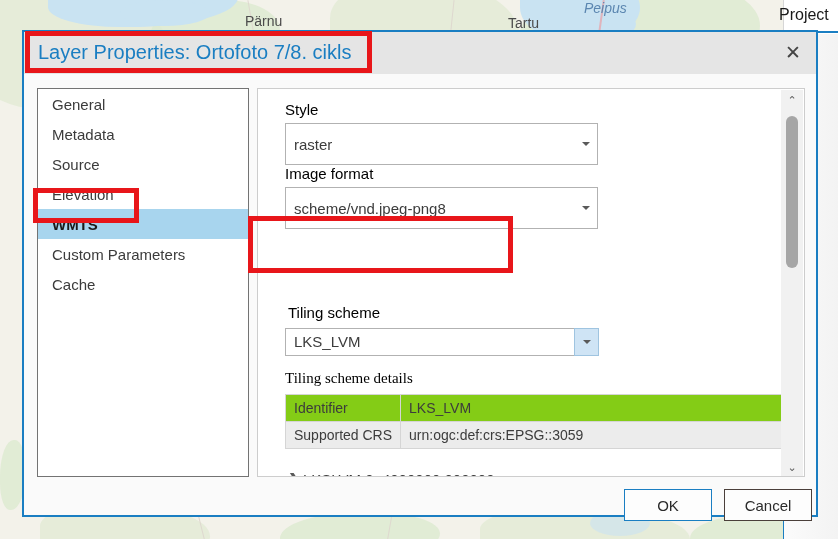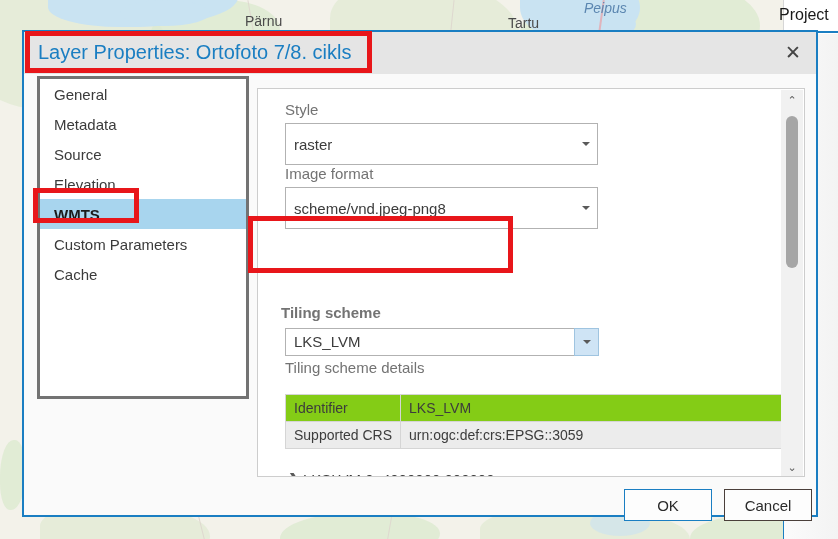--- a/index.html
+++ b/index.html
@@ -46,32 +46,32 @@
   #dialog{position:absolute;left:22px;top:30px;width:796px;height:487px;
      background:#fafafa;border:2px solid #1a7ec2;box-sizing:border-box;}
   #dialog-titlebar{position:absolute;left:0;top:0;width:792px;height:42px;background:#e5e5e5;}
   #dialog-title{position:absolute;left:14px;top:9px;font-size:20px;color:#1a7ec2;
      white-space:nowrap;}
   #dialog-close{position:absolute;right:6px;top:4px;width:34px;height:32px;
      display:flex;align-items:center;justify-content:center;color:#444;font-size:19px;
      cursor:default;}
 
   
-  #nav{position:absolute;left:13px;top:44px;width:212px;height:323px;background:#ffffff;
-     border:3px solid #737373;box-sizing:border-box;}
+  #nav{position:absolute;left:13px;top:56px;width:212px;height:389px;background:#ffffff;
+     border:1px solid #737373;box-sizing:border-box;}
   .nav-item{height:30px;display:flex;align-items:center;padding-left:14px;
      font-size:15px;color:#3b3b3b;box-sizing:border-box;}
   .nav-item.selected{background:#a8d5ee;font-weight:bold;color:#1b1b1b;}
 
   
   #content{position:absolute;left:233px;top:56px;width:548px;height:389px;background:#ffffff;
      border:1px solid #cdcdcd;box-sizing:border-box;overflow:hidden;}
   #content-inner{position:absolute;left:0;top:0;width:523px;height:389px;}
 
-  .field-label{position:absolute;font-size:15px;color:#737373;}
+  .field-label{position:absolute;font-size:15px;color:#000000;}
   .combo{position:absolute;height:42px;background:#ffffff;border:1px solid #b2b2b2;
      box-sizing:border-box;display:flex;align-items:center;}
   .combo .val{padding-left:8px;font-size:15px;color:#3c3c3c;flex:1;white-space:nowrap;overflow:hidden;}
   .combo .arrow{width:22px;height:100%;display:flex;align-items:center;justify-content:center;}
   .caret{width:0;height:0;border-left:4px solid transparent;border-right:4px solid transparent;
      border-top:4px solid #5a5a5a;}
 
   
   #combo-tiling{position:absolute;left:27px;top:239px;width:311px;height:28px;
      border:1px solid #b2b2b2;background:#fff;box-sizing:border-box;}
@@ -246,29 +246,29 @@
       </div>
 
       <div class="field-label" style="left:27px;top:76px;">Image format</div>
       <div class="combo" style="left:27px;top:98px;width:313px;">
         <span class="val">scheme/vnd.jpeg-png8</span>
         <span class="arrow">
             <span class="caret"></span>
           </span>
       </div>
 
-      <div class="field-label" style="left:23px;top:215px;font-weight:bold;">Tiling scheme</div>
+      <div class="field-label" style="left:30px;top:215px;">Tiling scheme</div>
       <div id="combo-tiling">
         <span class="val">LKS_LVM</span>
       </div>
       <div id="combo-tiling-arrow">
           <span class="caret"></span>
         </div>
 
-      <div class="field-label" style="left:27px;top:270px;">Tiling scheme details</div>
+      <div class="field-label" style="left:27px;top:281px;font-family:Liberation Serif, serif;">Tiling scheme details</div>
 
       <table id="details-table">
         <tbody>
             <tr>
           <td class="key">Identifier</td>
           <td>LKS_LVM</td>
         </tr>
         <tr class="alt">
           <td class="key">Supported CRS</td>
           <td>urn:ogc:def:crs:EPSG::3059</td>

